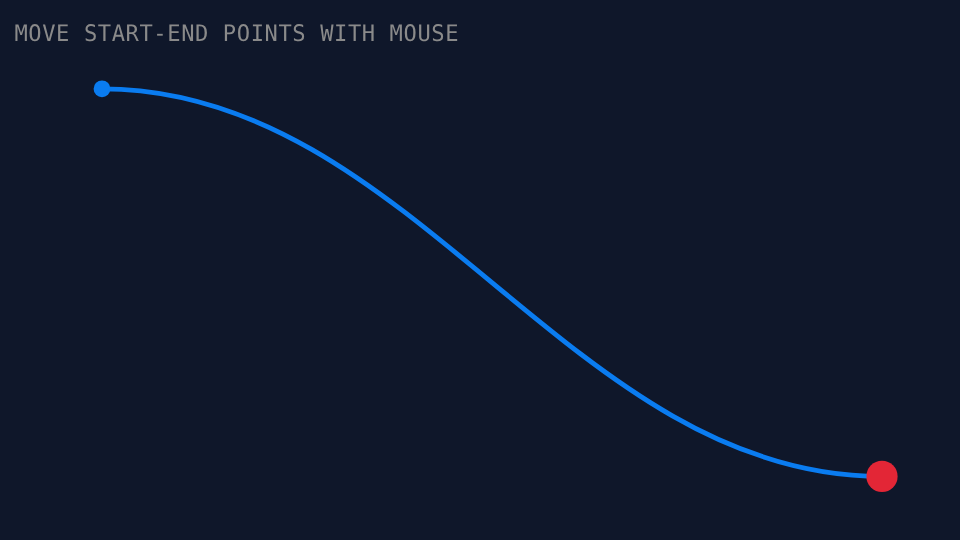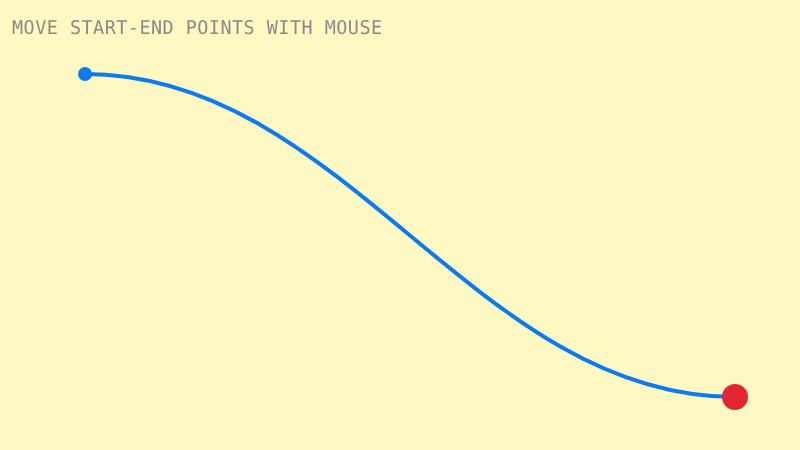--- a/index.html
+++ b/index.html
@@ -41,21 +41,21 @@
     -webkit-font-smoothing: none;
     text-rendering: geometricPrecision;
     transform: scaleX(0.97);
     transform-origin: left top;
     user-select: none;
   }
 </style>
 </head>
 <body>
 
-<div id="canvas-stage" style="background: #fef9c3; width: 800px; height: 450px;">
+<div id="canvas-stage" style="background: #0f172a; width: 800px; height: 450px;">
 
   <svg id="bezier-svg" viewBox="0 0 800 450">
     <path id="curve-path" fill="none" stroke="#0a7cf0" stroke-width="4" stroke-linecap="round" d="M 85 74 C 345 74, 475 397, 735 397"></path>
     <circle id="start-handle" cx="85" cy="74" r="7" fill="#0a7cf0"></circle>
     <circle id="end-handle" cx="735" cy="397" r="13" fill="#e32636"></circle>
   </svg>
 
   <h1 id="title-text" style="color: rgb(138, 138, 138); font-size: 19px;">MOVE START-END POINTS WITH MOUSE</h1>
 
 </div>

